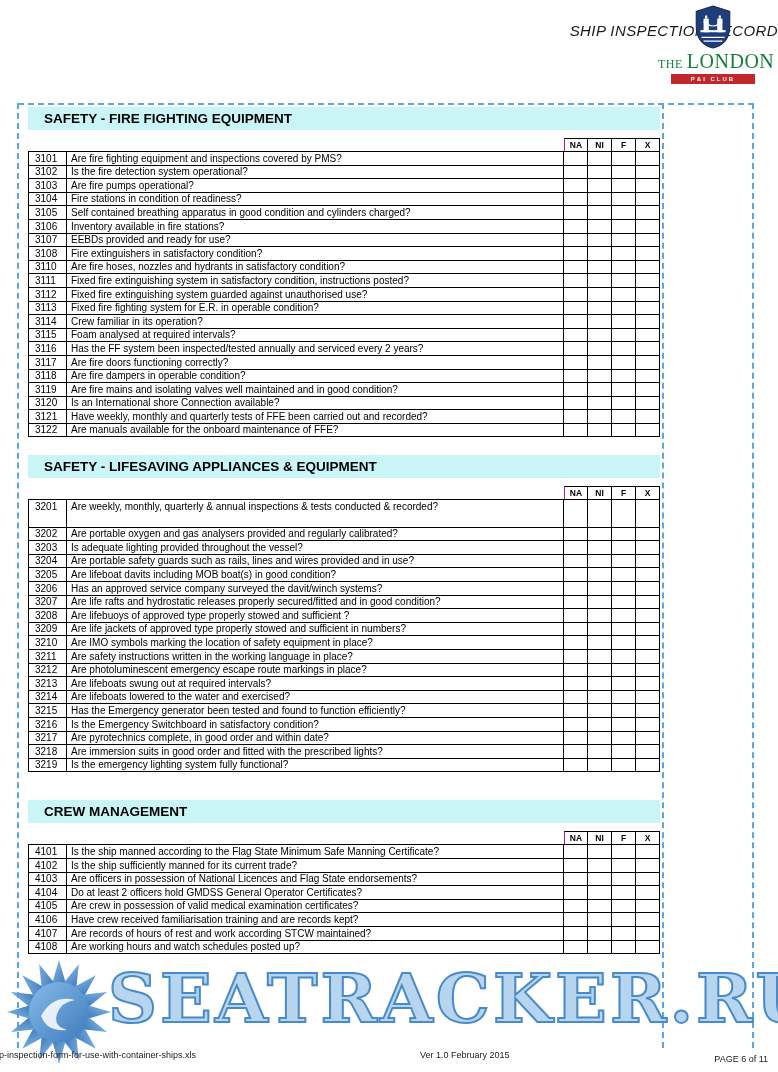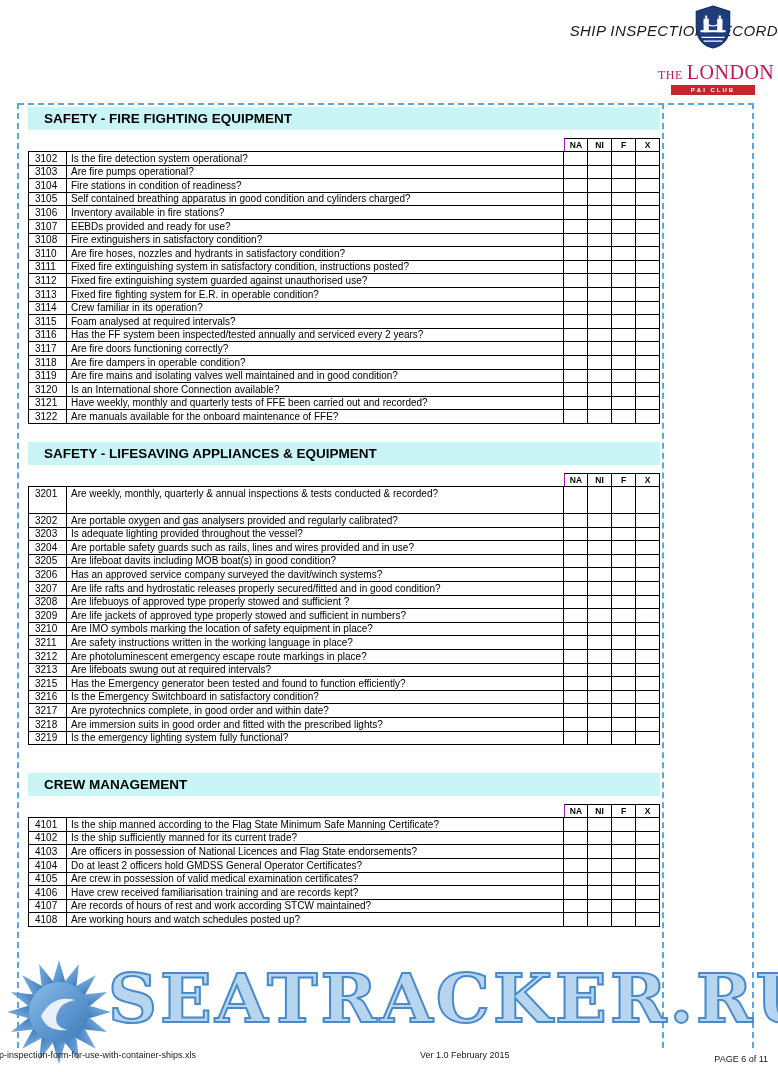--- a/index.html
+++ b/index.html
@@ -12,22 +12,22 @@
   
   .doc-title{
     position:absolute; top:22px; left:0; right:0;
     text-align:right; font-size:15px; letter-spacing:.4px; color:#1a1a1a;font-style:italic;
   }
   .logo{
     position:absolute; top:5px; right:10px; width:110px; text-align:center;
   }
   .logo svg{ display:block; margin:0 auto; }
   .logo-line{
-    font-family:"Liberation Serif", serif; color:#be185d;
-    margin-top:12px; white-space:nowrap;
+    font-family:"Liberation Serif", serif; color:#15803d;
+    margin-top:1px; white-space:nowrap;
   }
   .logo-the{ font-size:12px; letter-spacing:.5px; }
   .logo-name{ font-size:20px; letter-spacing:.5px; }
   .logo-banner{
     margin:1px auto 0; width:84px; height:10px; background:#c1272d;
     color:#fff; font-size:6px; font-weight:bold; letter-spacing:2px;
     line-height:10px; text-align:center;
   }
 
   
@@ -128,20 +128,28 @@
         <colgroup>
             <col class="c-id">
             <col>
             <col class="c-chk">
             <col class="c-chk">
             <col class="c-chk">
             <col class="c-chk">
           </colgroup>
         <tbody>
             <tr>
+              <td class="cell-id">3101</td>
+              <td class="cell-q">Are fire fighting equipment and inspections covered by PMS?</td>
+              <td class="cell-chk"></td>
+              <td class="cell-chk"></td>
+              <td class="cell-chk"></td>
+              <td class="cell-chk"></td>
+            </tr>
+            <tr>
               <td class="cell-id">3102</td>
               <td class="cell-q">Is the fire detection system operational?</td>
               <td class="cell-chk"></td>
               <td class="cell-chk"></td>
               <td class="cell-chk"></td>
               <td class="cell-chk"></td>
             </tr>
             <tr>
               <td class="cell-id">3103</td>
               <td class="cell-q">Are fire pumps operational?</td>
@@ -408,20 +416,28 @@
               <td class="cell-id">3212</td>
               <td class="cell-q">Are photoluminescent emergency escape route markings in place?</td>
               <td class="cell-chk"></td>
               <td class="cell-chk"></td>
               <td class="cell-chk"></td>
               <td class="cell-chk"></td>
             </tr>
             <tr>
               <td class="cell-id">3213</td>
               <td class="cell-q">Are lifeboats swung out at required intervals?</td>
+              <td class="cell-chk"></td>
+              <td class="cell-chk"></td>
+              <td class="cell-chk"></td>
+              <td class="cell-chk"></td>
+            </tr>
+            <tr>
+              <td class="cell-id">3214</td>
+              <td class="cell-q">Are lifeboats lowered to the water and exercised?</td>
               <td class="cell-chk"></td>
               <td class="cell-chk"></td>
               <td class="cell-chk"></td>
               <td class="cell-chk"></td>
             </tr>
             <tr>
               <td class="cell-id">3215</td>
               <td class="cell-q">Has the Emergency generator been tested and found to function efficiently?</td>
               <td class="cell-chk"></td>
               <td class="cell-chk"></td>

